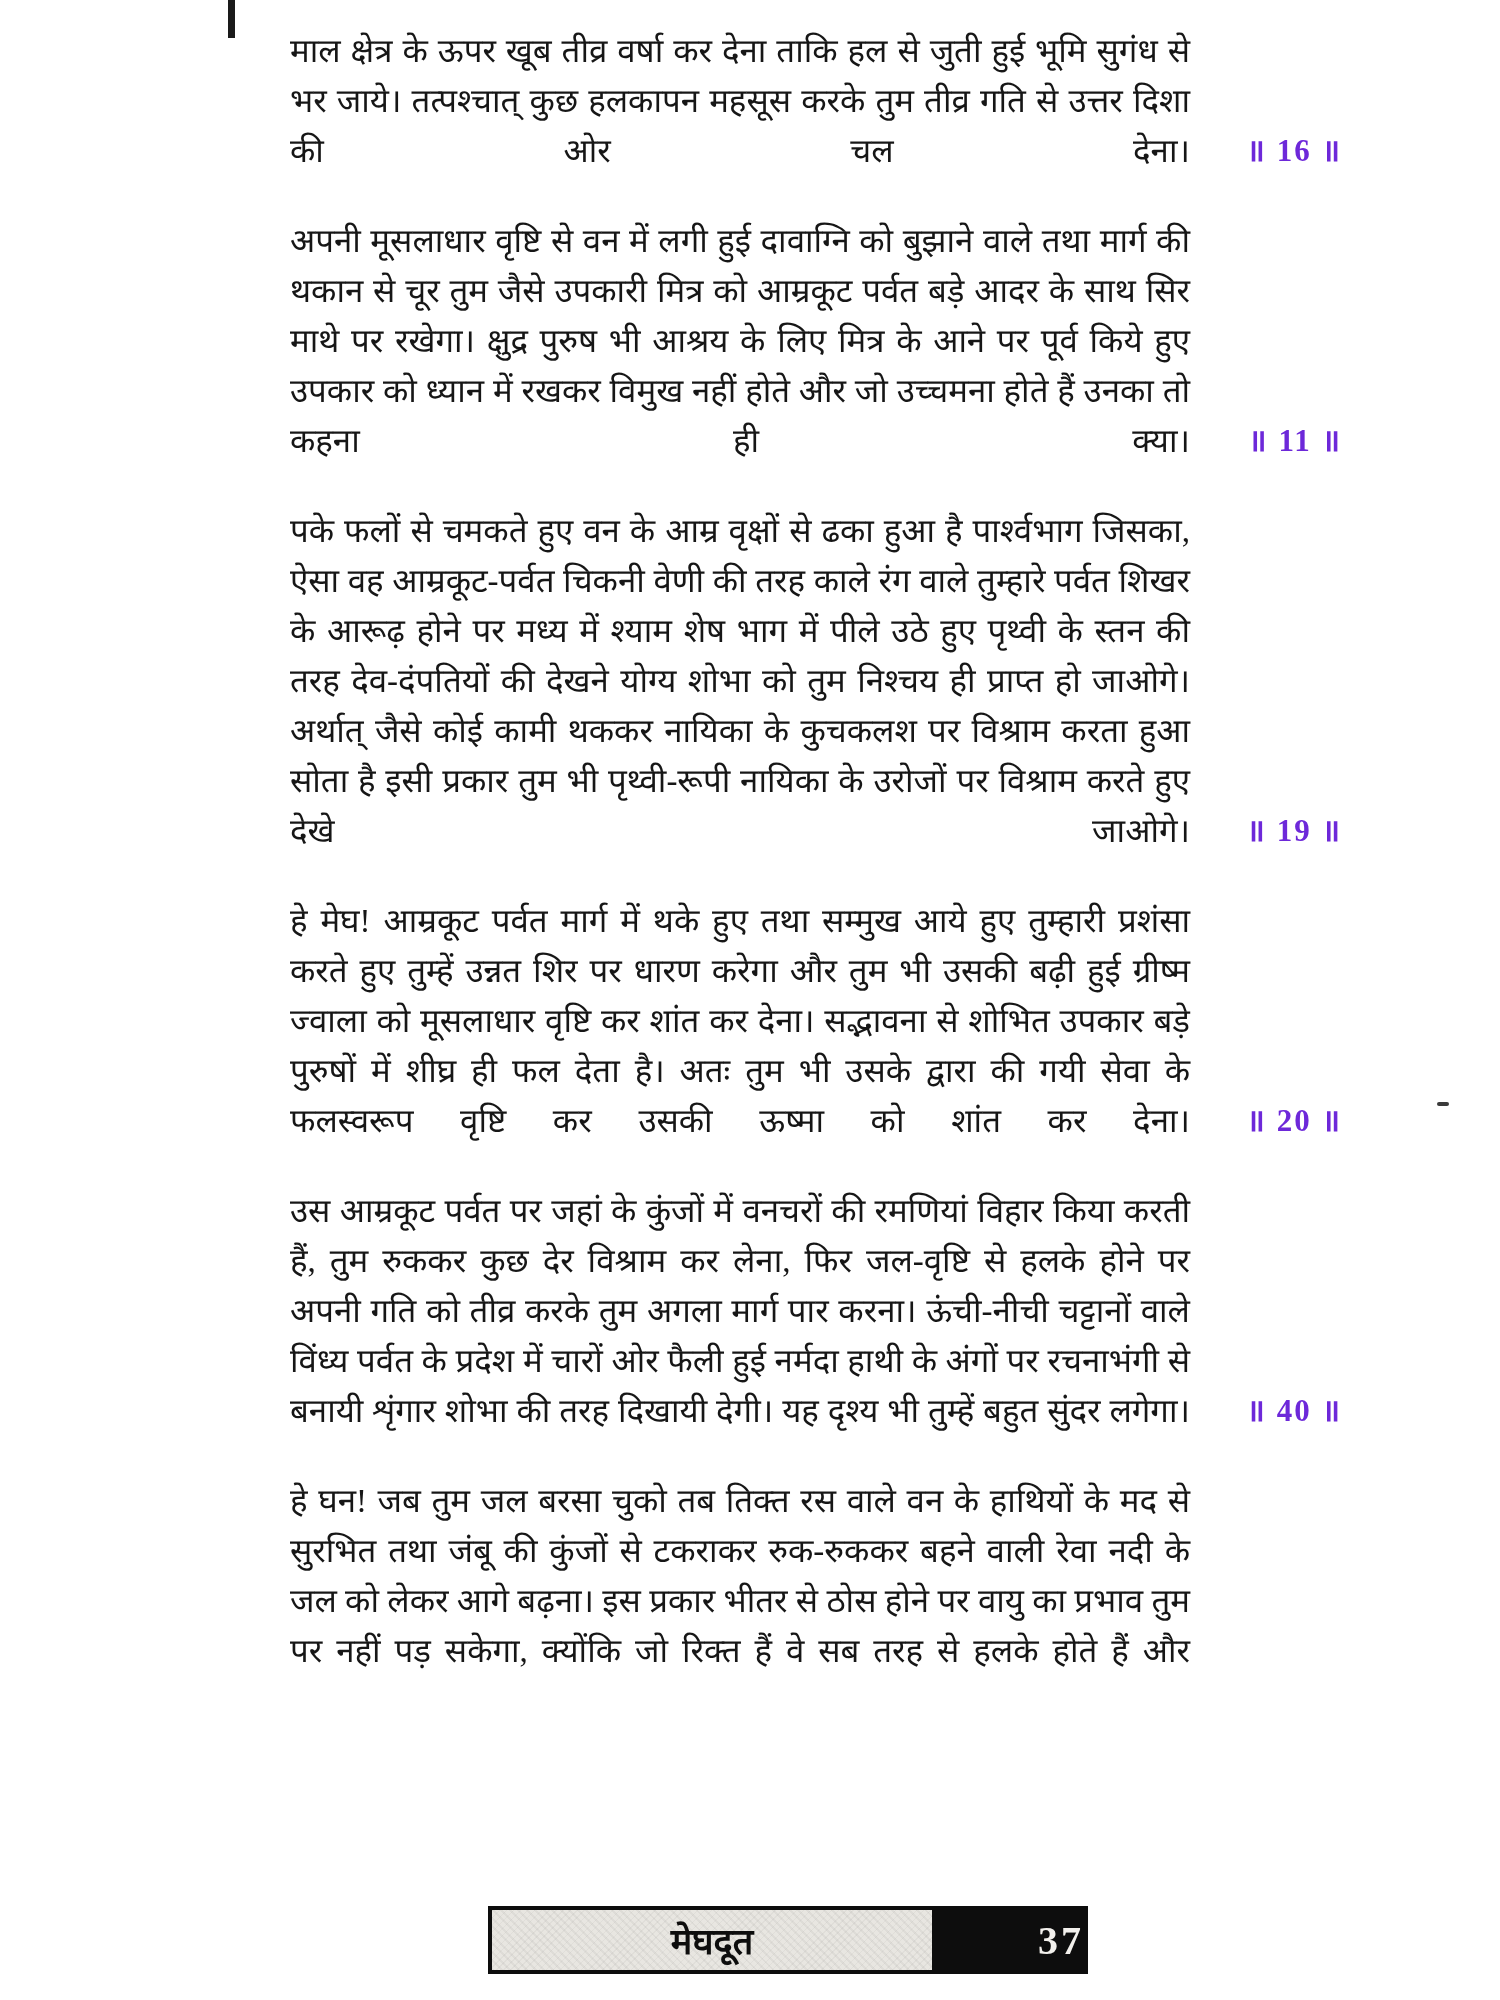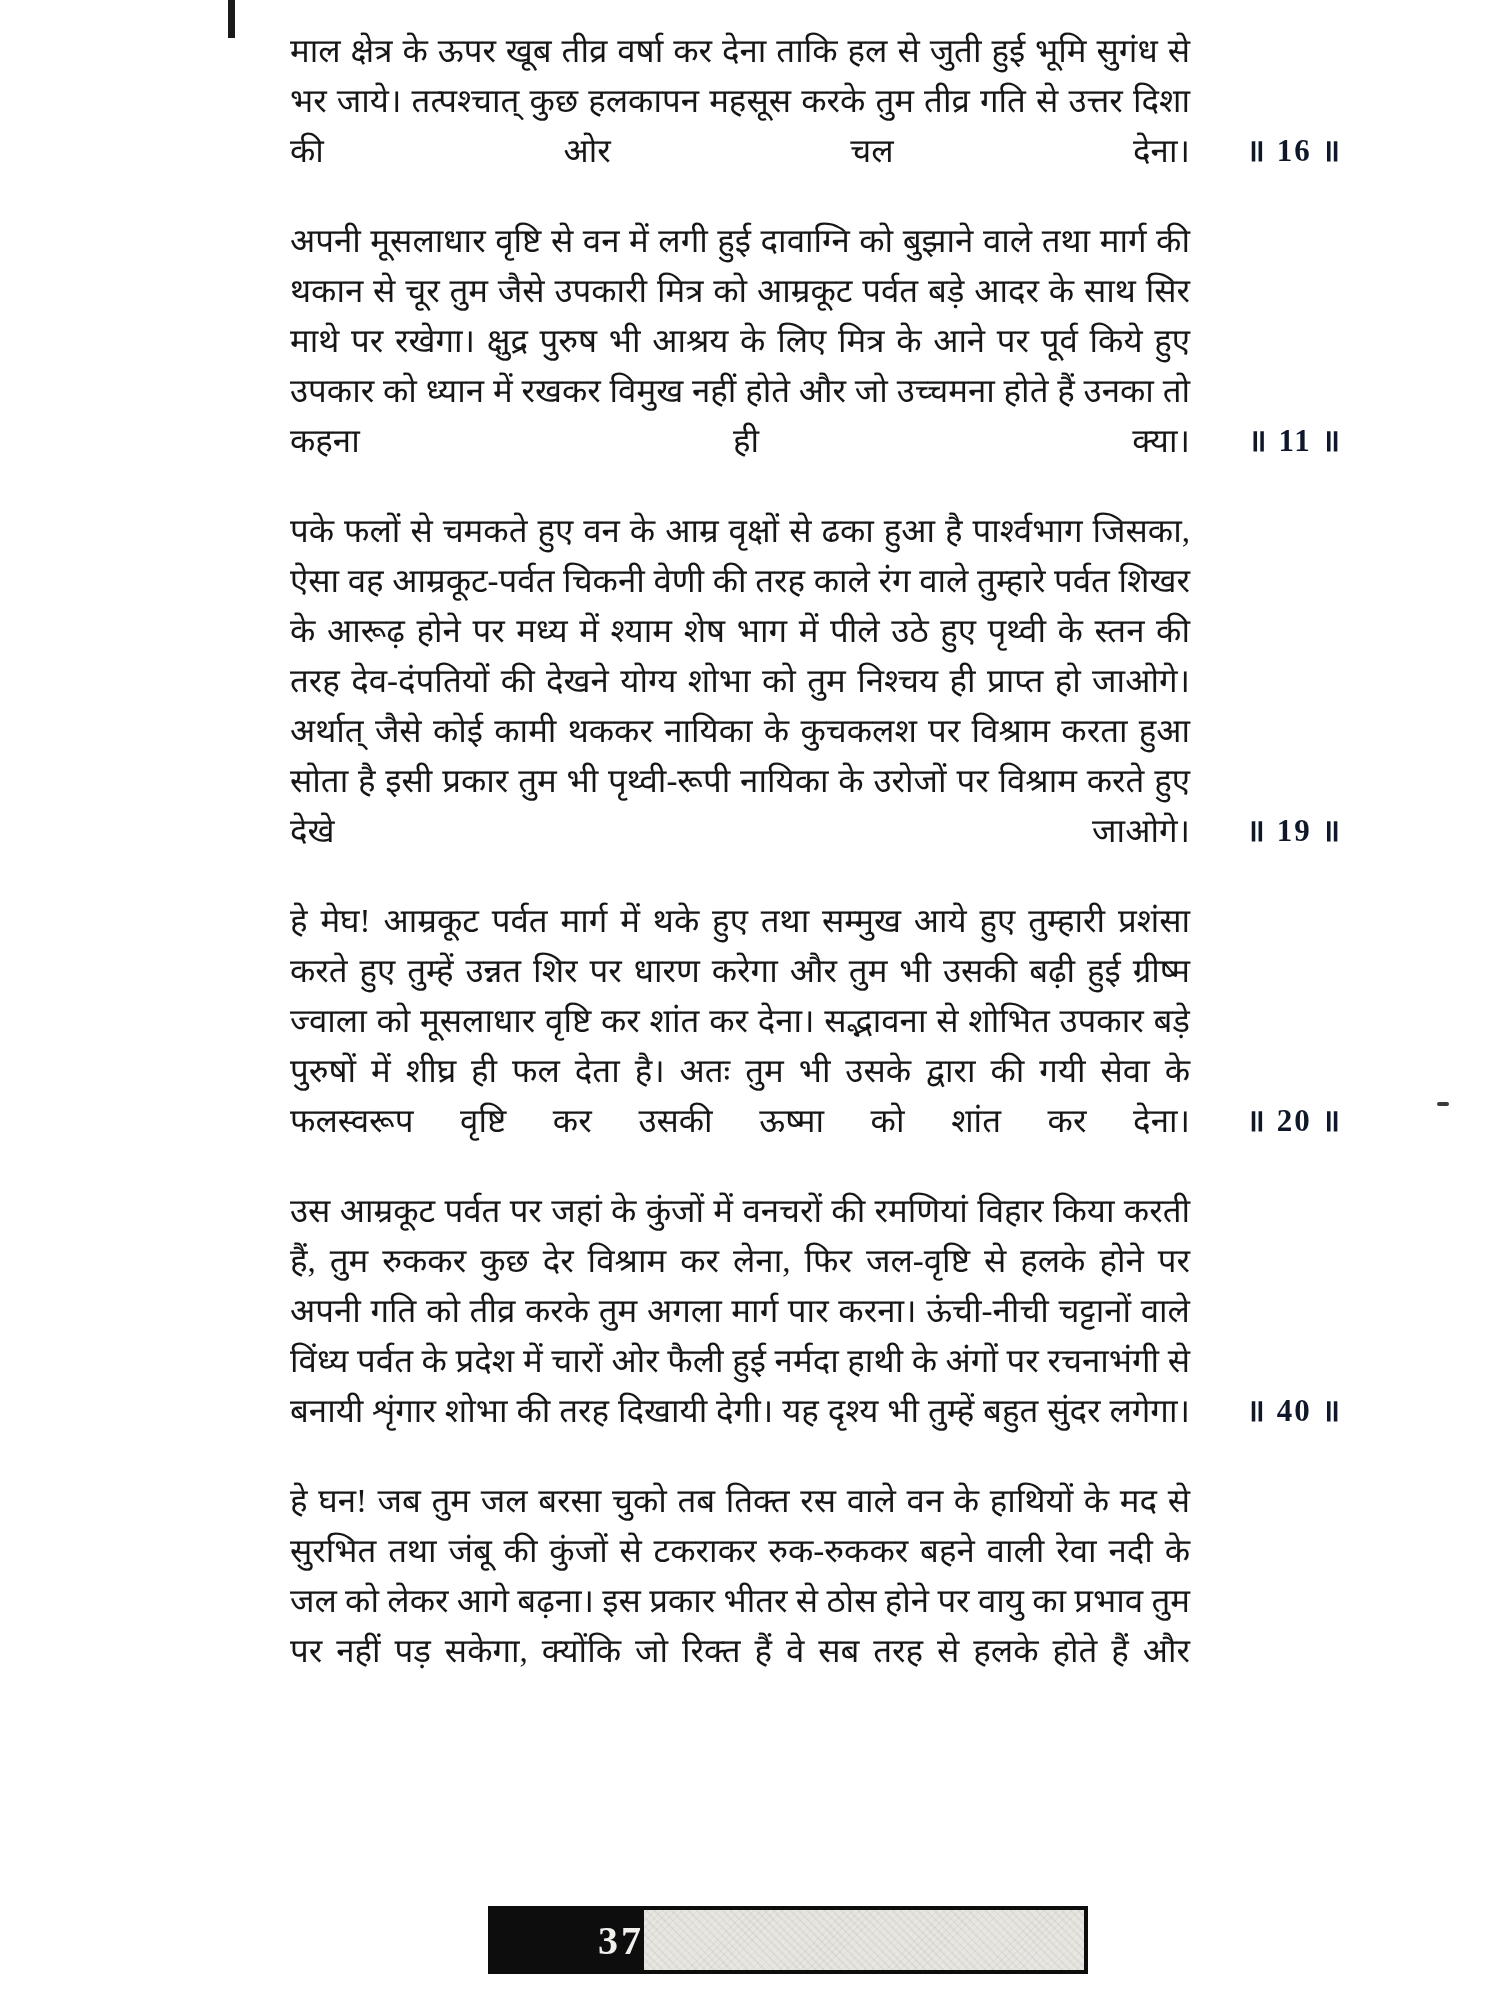--- a/index.html
+++ b/index.html
@@ -51,21 +51,21 @@
     color: #161616;
   }
   .verse-marker {
     position: absolute;
     right: -152px;
     bottom: 0;
     font-weight: bold;
     font-size: 31px;
     letter-spacing: 2px;
     white-space: nowrap;
-    color: #0f172a;
+    color: #6d28d9;
   }
   
   .footer-box {
     position: absolute;
     left: 488px;
     top: 1906px;
     width: 600px;
     height: 68px;
     box-sizing: border-box;
     border: 4px solid #0d0d0d;
@@ -137,18 +137,21 @@
     </div>
 
     <div class="para">
       <span>हे घन! जब तुम जल बरसा चुको तब तिक्त रस वाले वन के हाथियों के मद से सुरभित तथा जंबू की कुंजों से टकराकर रुक-रुककर बहने वाली रेवा नदी के जल को लेकर आगे बढ़ना। इस प्रकार भीतर से ठोस होने पर वायु का प्रभाव तुम पर नहीं पड़ सकेगा, क्योंकि जो रिक्त हैं वे सब तरह से हलके होते हैं और</span>
       <span class="verse-marker"></span>
     </div>
 
   </main>
 
   <footer class="footer-box">
+    <div class="footer-title-area">
+      <span class="footer-title">मेघदूत</span>
+    </div>
     <div class="footer-page-area">
       <span class="footer-page">37</span>
     </div>
   </footer>
 
 </div>
 
 </body></html>

